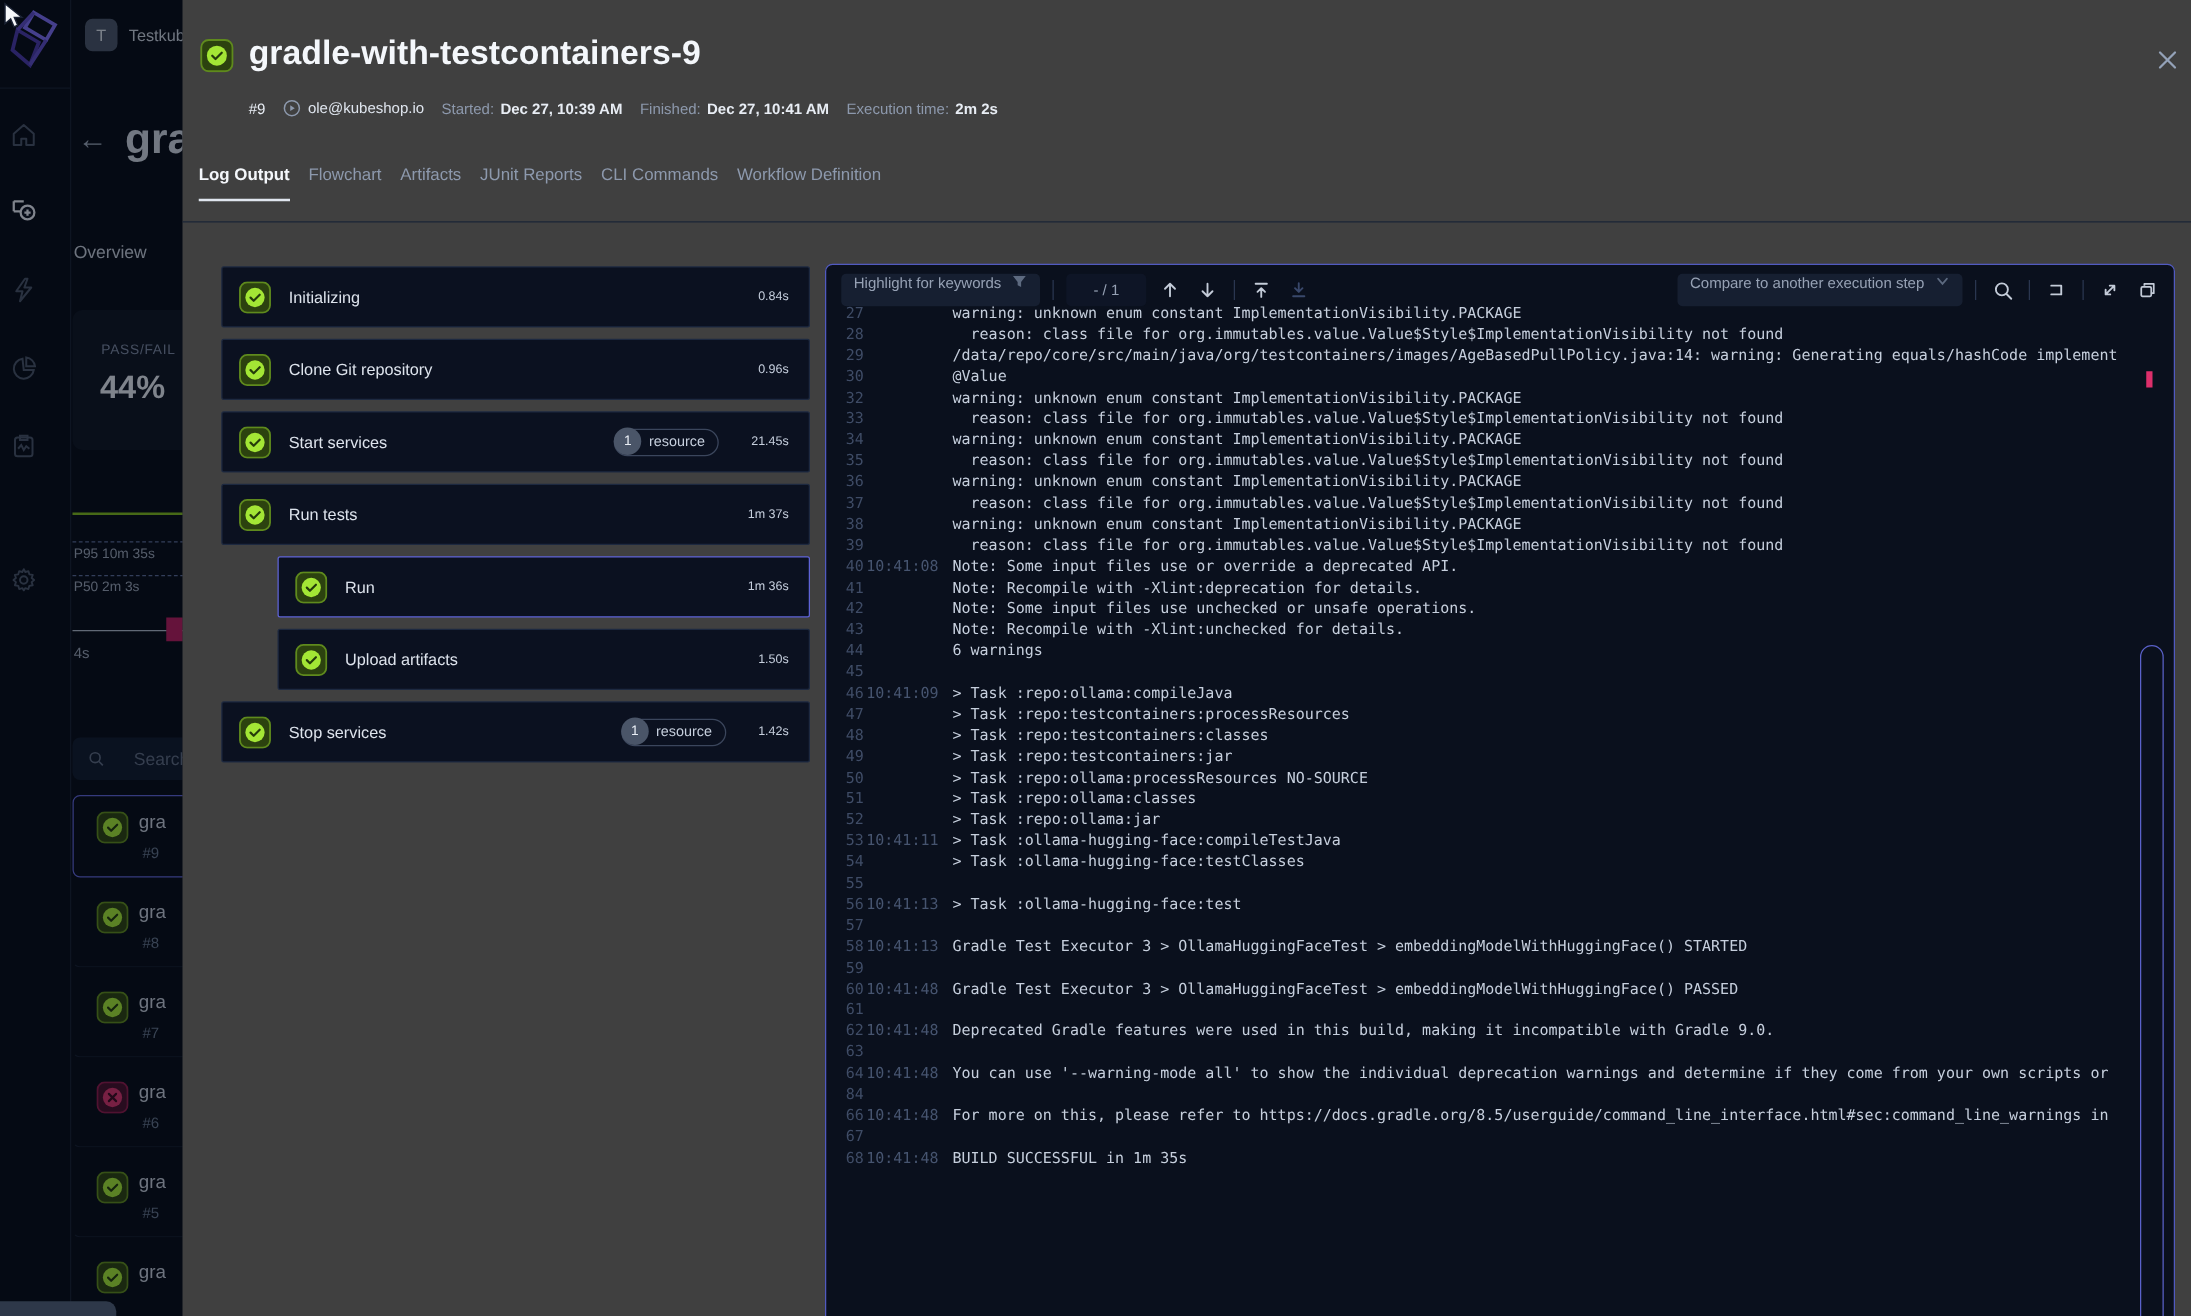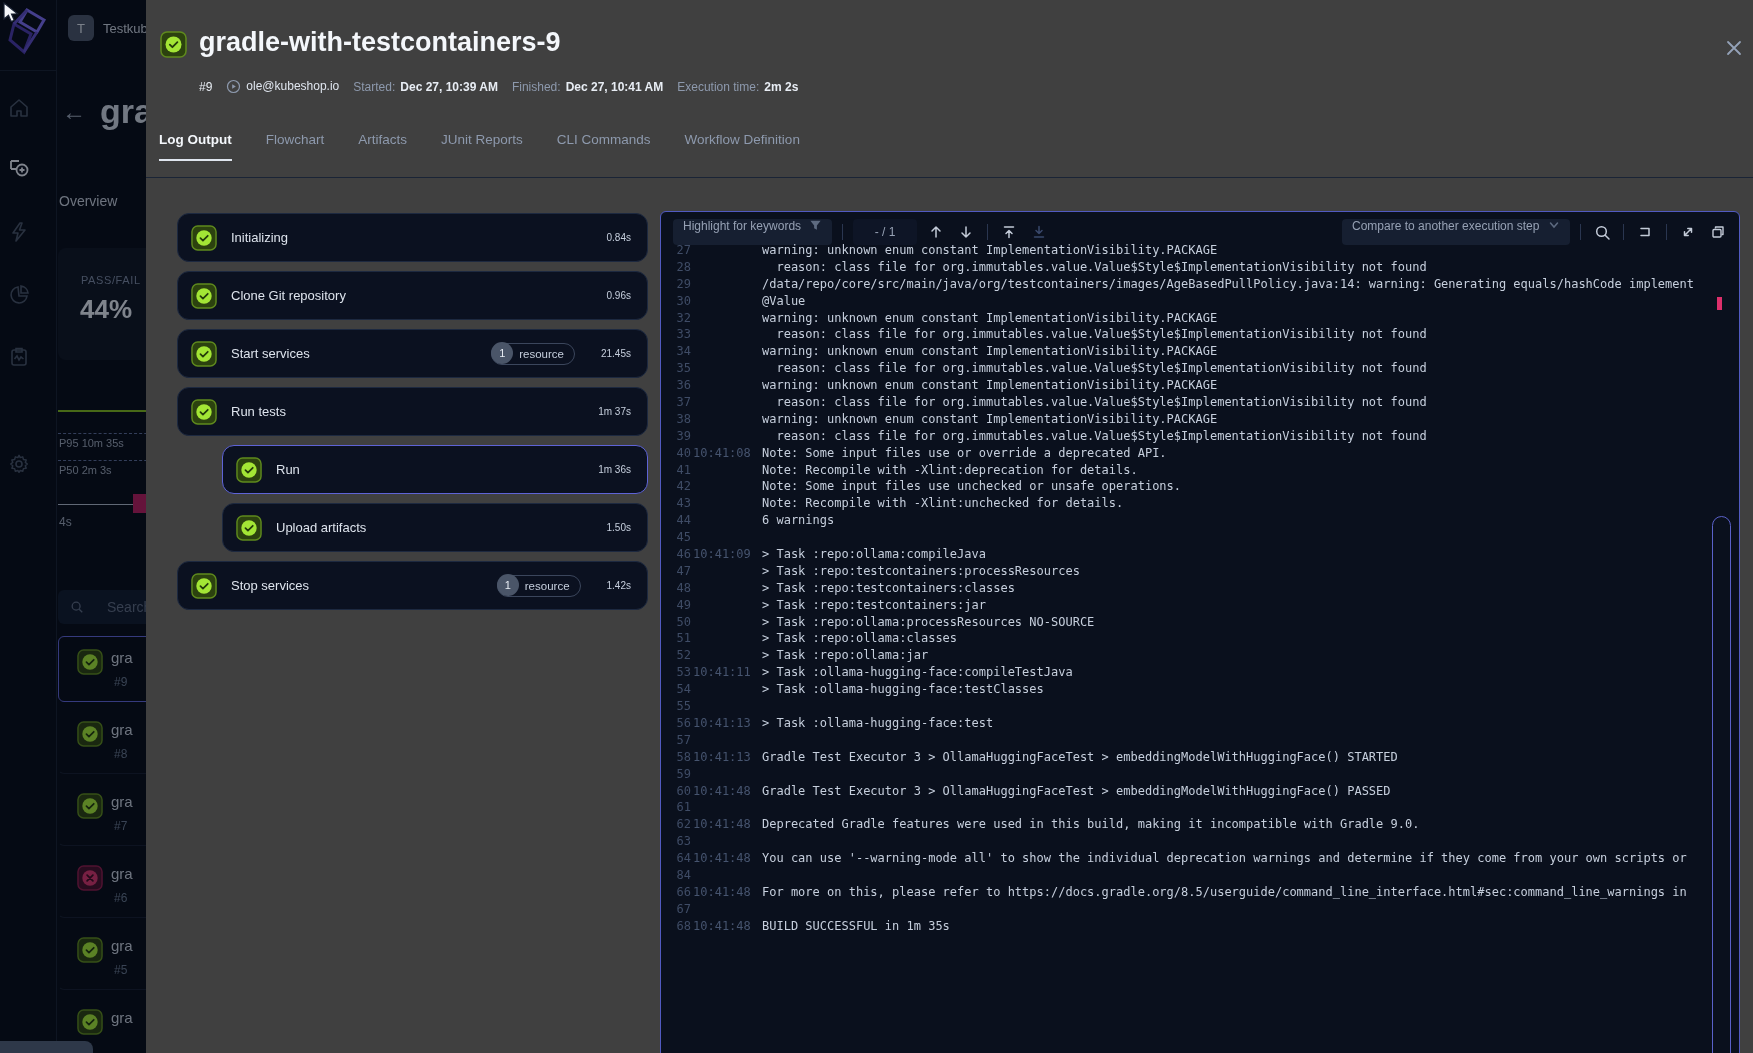--- a/index.html
+++ b/index.html
@@ -48,28 +48,28 @@
   
   .modal { position:absolute; left:146px; top:0; width:1607px; height:1053px; background:#404040; }
   .status-icon-lg { position:absolute; left:14px; top:31px; }
   .modal-title { position:absolute; left:53px; top:27px; font-size:27px; font-weight:bold; color:#f4f7fb; }
   .close-btn { position:absolute; left:1576px; top:36px; width:24px; height:24px; color:#94a2b8; cursor:pointer; display:flex; align-items:center; justify-content:center; }
   .meta-row { position:absolute; left:53px; top:79px; display:flex; align-items:center; gap:14px; font-size:12px; color:#8d99ad; }
   .meta-group { display:flex; align-items:flex-start; gap:5px; white-space:nowrap; }
   .meta-strong { color:#e8edf4; font-weight:bold; }
   .meta-num { color:#e8edf4; }
   .meta-user { color:#dfe5ee; }
-  .tabs-row { position:absolute; left:13px; top:132px; display:flex; gap:34px; }
+  .tabs-row { position:absolute; left:13px; top:132px; display:flex; gap:15px; }
   .tab { font-size:13.5px; color:#8d99ad; padding-bottom:12px; cursor:pointer; white-space:nowrap; }
   .tab.active { color:#f4f7fb; font-weight:bold; border-bottom:2px solid #dfe5ee; }
   .modal-divider { position:absolute; left:0; top:177px; width:1607px; border-top:1px solid #1a2436; }
 
   
   .steps-col { position:absolute; left:31px; top:213px; width:471px; display:flex; flex-direction:column; gap:9px; }
-  .step-card { position:relative; height:49px; background:#0b1120; border:1px solid #1d2940; border-radius:12px; display:flex; align-items:center; padding:0 16px 0 13px; gap:14px; cursor:pointer; }
+  .step-card { position:relative; height:49px; background:#0b1120; border:1px solid #1d2940; border-radius:2px; display:flex; align-items:center; padding:0 16px 0 13px; gap:14px; cursor:pointer; }
   .step-card.child { margin-left:45px; }
   .step-card.selected { border:1px solid #5e63d6; }
   .step-label { font-size:13px; font-weight:500; color:#dde3ec; flex:0 0 auto; }
   .step-spacer { flex:1; }
   .step-duration { font-size:10px; color:#c6cfdd; }
   .res-badge { display:flex; align-items:center; height:22px; border:1px solid #3b465c; border-radius:11px; padding-right:10px; margin-right:12px; }
   .res-count { width:22px; height:22px; margin:-1px 0 0 -1px; border-radius:50%; background:#4a5568; color:#e8edf4; font-size:11px; display:flex; align-items:center; justify-content:center; }
   .res-label { font-size:11.5px; color:#c6cfdd; margin-left:6px; }
 
   

